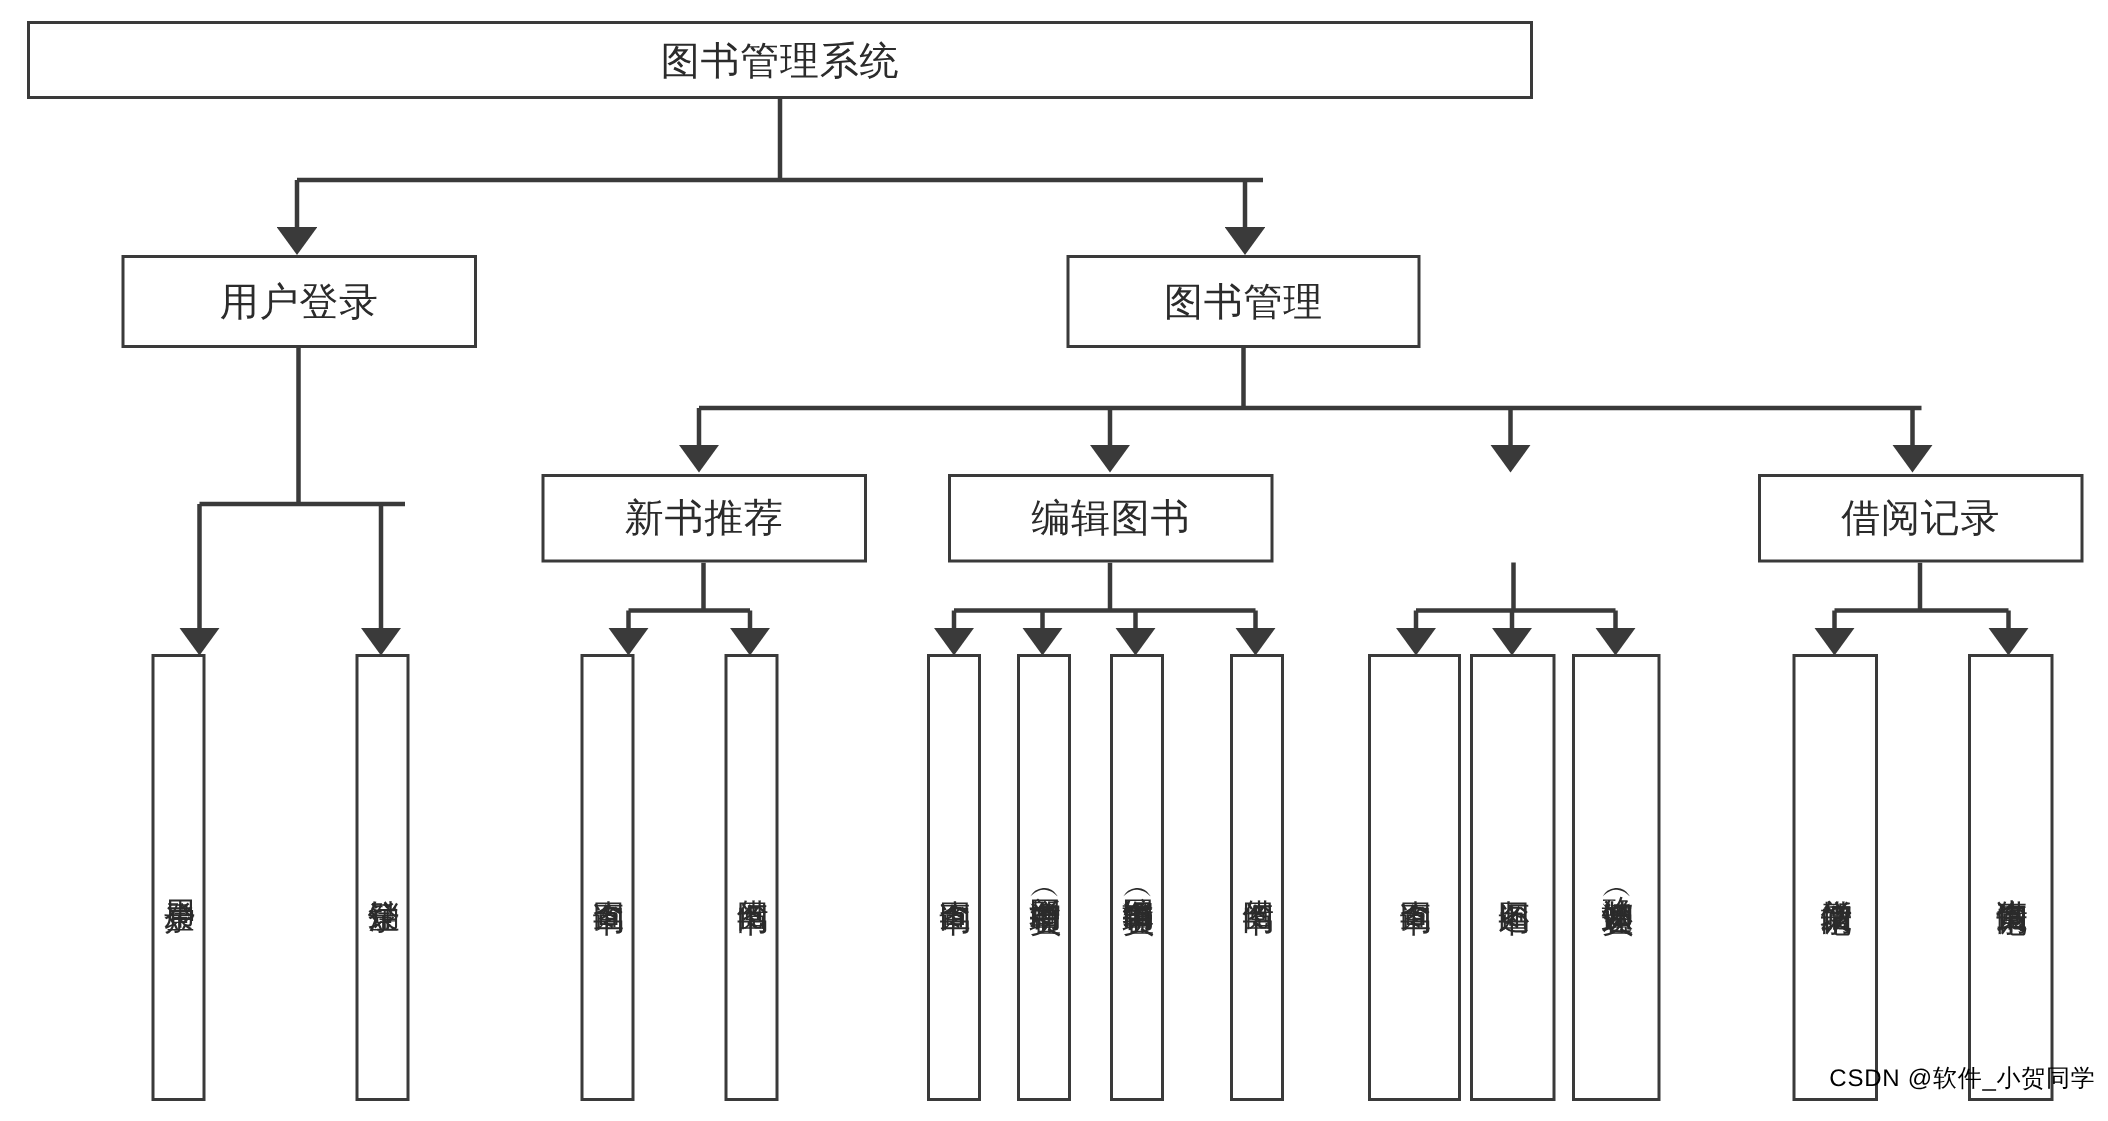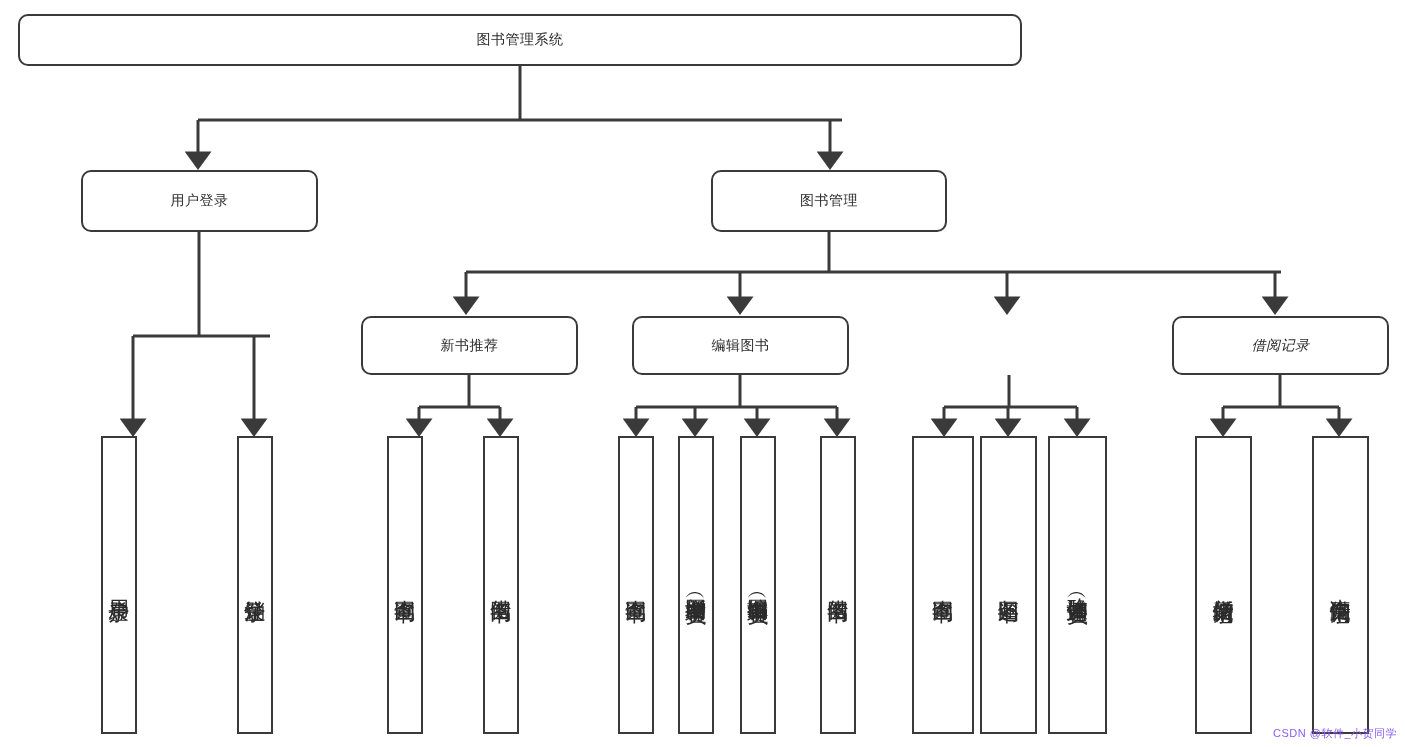--- a/index.html
+++ b/index.html
@@ -29,41 +29,40 @@
     box-sizing: border-box;
     background: #ffffff;
     border: 2px solid #3a3a3a;
     display: flex;
     align-items: center;
     justify-content: center;
     color: #2b2b2b;
     z-index: 2;
   }
   .node-h {
-    font-size: 14px;
+    font-size: 26px;
     line-height: 1.1;
     letter-spacing: 0.5px;
     white-space: nowrap;
-    border-radius: 10px;
   }
   .node-v {
     writing-mode: vertical-rl;
     text-orientation: upright;
     font-size: 21px;
     line-height: 1.32;
     letter-spacing: 1px;
     padding: 4px 0;
     text-align: center;
   }
   .watermark {
     position: absolute;
     right: 8px;
-    bottom: 6px;
-    font-size: 11px;
-    color: #8b5cf6;
+    bottom: 17px;
+    font-size: 16px;
+    color: #000000;
     letter-spacing: 0.5px;
     z-index: 5;
     white-space: nowrap;
   }
 </style>
 </head>
 <body>
 
 <div id="canvas">
 
@@ -127,21 +126,21 @@
   <div class="node node-h" style="left:361px; top:316px; width:217px; height:59px;">
     <span>新书推荐</span>
   </div>
 
   <div class="node node-h" style="left:711px; top:170px; width:236px; height:62px;">
     <span>图书管理</span>
   </div>
   <div class="node node-h" style="left:632px; top:316px; width:217px; height:59px;">
     <span>编辑图书</span>
   </div>
-  <div class="node node-h" style="left:1172px; top:316px; width:217px; height:59px;font-style:italic;">
+  <div class="node node-h" style="left:1172px; top:316px; width:217px; height:59px;">
     <span>借阅记录</span>
   </div>
 
   <div class="node node-v" style="left:101px; top:436px; width:36px; height:298px;">
     <span>用户登录</span>
   </div>
   <div class="node node-v" style="left:237px; top:436px; width:36px; height:298px;">
     <span>注销登录</span>
   </div>
 

